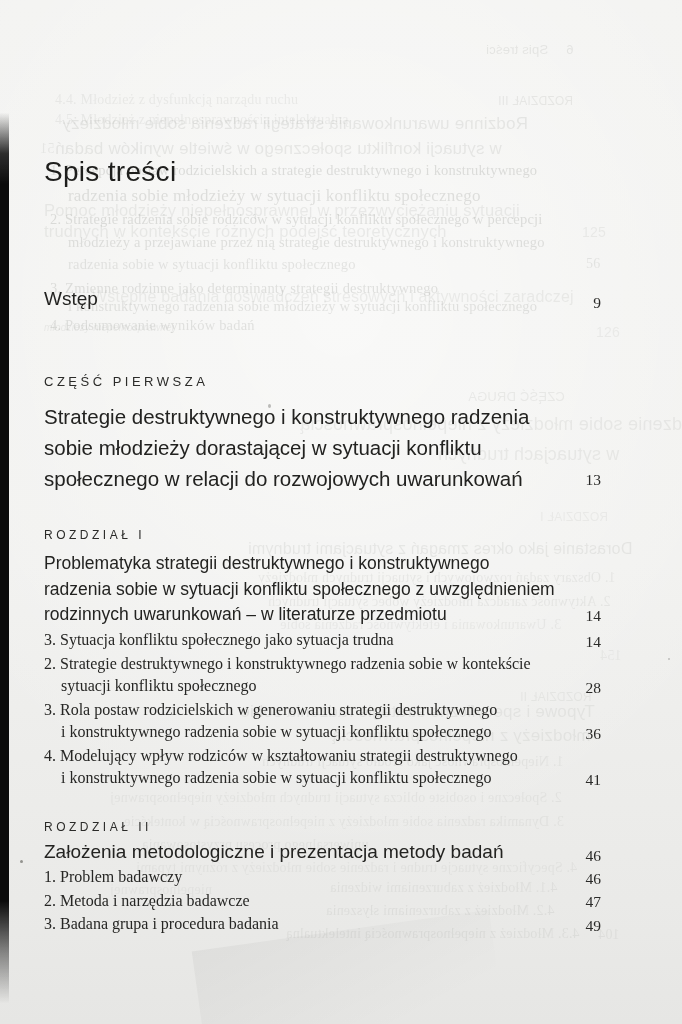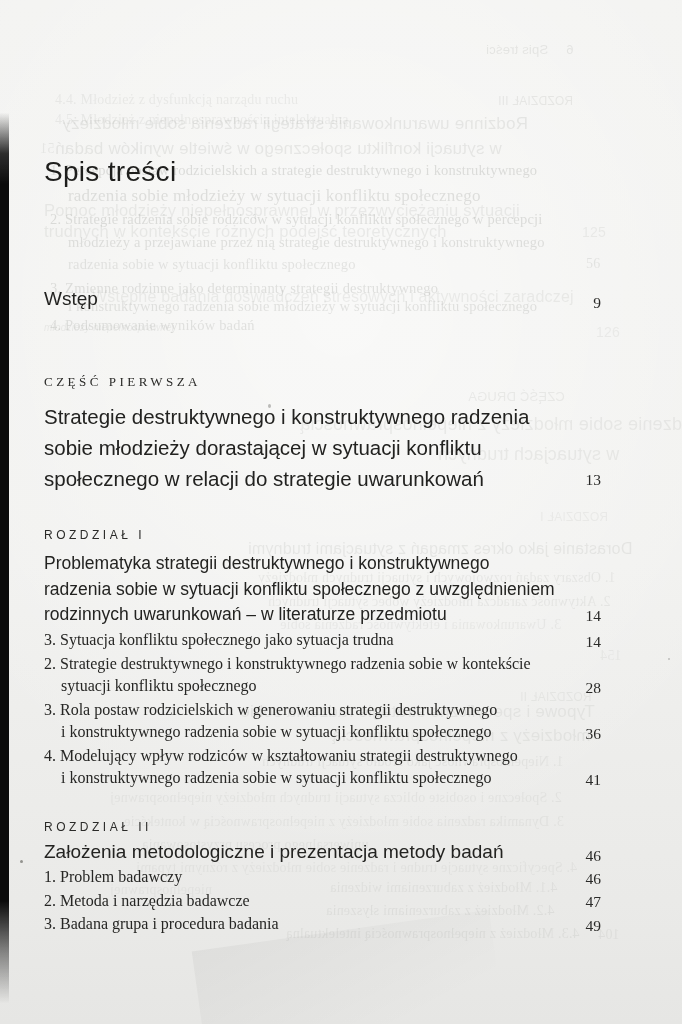--- a/index.html
+++ b/index.html
@@ -125,26 +125,26 @@
   <div class="speck" style="left:268px;top:404px;width:3px;height:4px;opacity:.35"></div>
   <div class="speck" style="left:668px;top:658px;width:2px;height:2px;opacity:.3"></div>
 
   <div id="doc-title" class="abs">Spis treści</div>
 
   <div class="row sans-row" style="top:288px;height:24px;">
     <span class="label">Wstęp</span>
     <span class="pg">9</span>
   </div>
 
-  <div class="abs kicker" style="top:374px;font-family:Liberation Serif, serif;">CZĘŚĆ PIERWSZA</div>
+  <div class="abs kicker" style="top:374px;">CZĘŚĆ PIERWSZA</div>
   <div class="row sans-lg" style="top:401px;">
     <div class="lines">
         <div>Strategie destruktywnego i konstruktywnego radzenia</div>
         <div>sobie młodzieży dorastającej w sytuacji konfliktu</div>
-        <div>społecznego w relacji do strategie uwarunkowań</div>
+        <div>społecznego w relacji do rozwojowych uwarunkowań</div>
       </div>
     <span class="pg" style="bottom:5px">13</span>
   </div>
 
   <div class="abs kicker" style="top:528px;font-size:12px;">ROZDZIAŁ I</div>
   <div class="row sans-md" style="top:551px;">
     <div class="lines">
         <div>Problematyka strategii destruktywnego i konstruktywnego</div>
         <div>radzenia sobie w sytuacji konfliktu społecznego z uwzględnieniem</div>
         <div>rodzinnych uwarunkowań – w literaturze przedmiotu</div>

